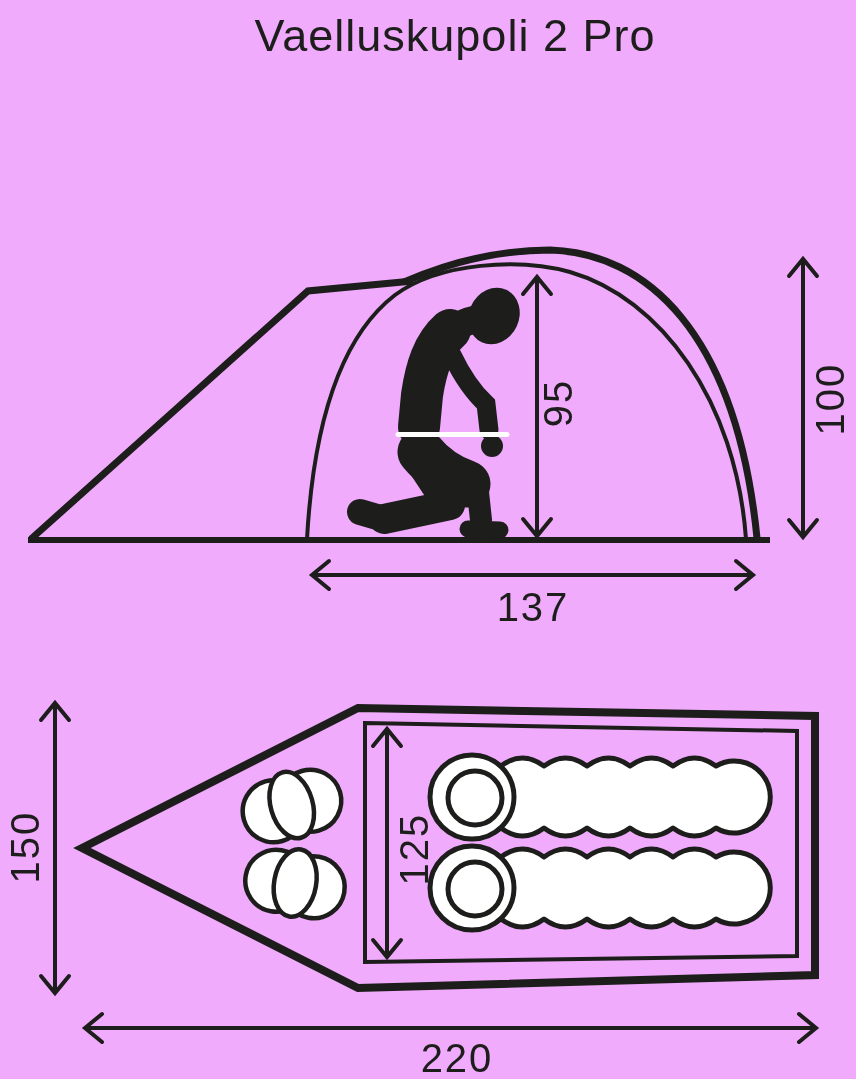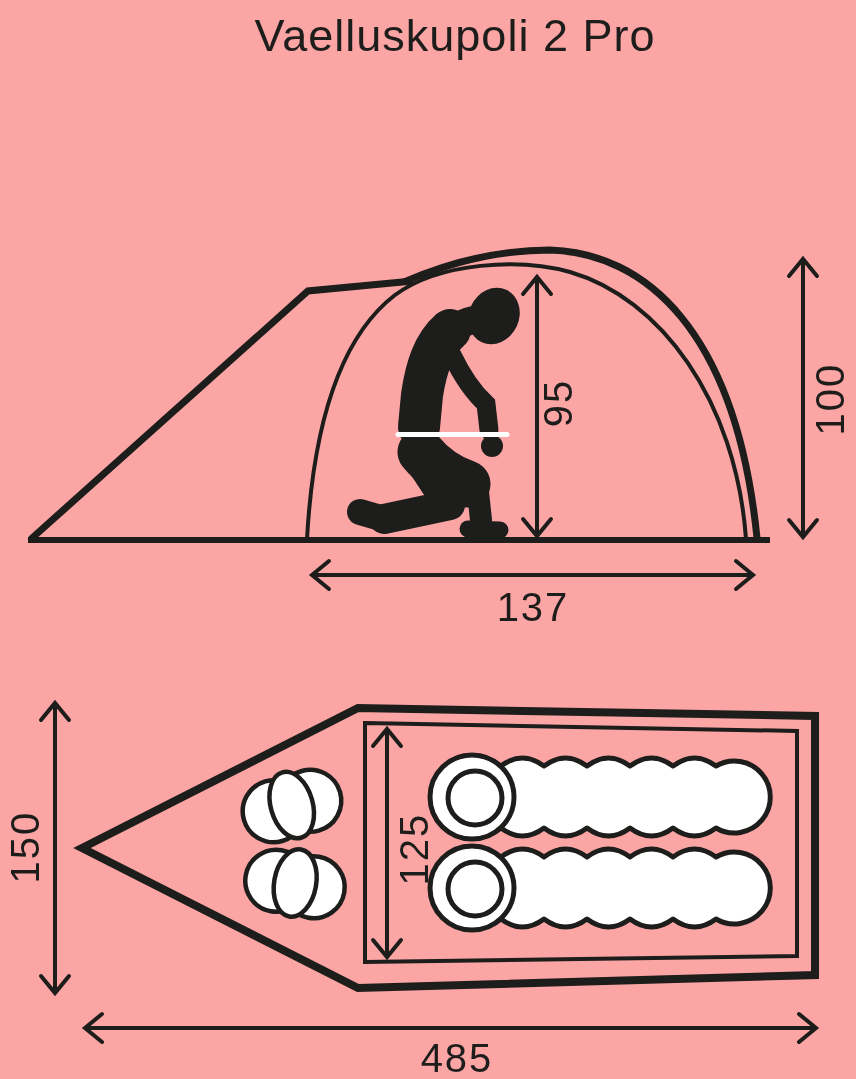--- a/index.html
+++ b/index.html
@@ -1,19 +1,19 @@
 <!DOCTYPE html>
 <html><head>
 <meta charset="utf-8">
 <style>
   html,body{margin:0;padding:0;background:#ffffff;}
   .canvas{
     position:relative;
     width:856px;height:1079px;
-    background:#fca5a5;
+    background:#f0abfc;
     overflow:hidden;
     font-family:"Liberation Sans",sans-serif;
     color:#1d1d1b;
   }
   .layer{position:absolute;left:0;top:0;width:856px;height:1079px;}
   .title{
     position:absolute;
     top:10px;left:55px;width:800px;
     text-align:center;
     font-size:45px;
@@ -143,15 +143,15 @@
         <path d="M 799,1014 L 816,1028 L 799,1042"></path>
       </g>
     </g>
   </svg>
 
   <div class="dim v dim-95">95</div>
   <div class="dim v dim-100">100</div>
   <div class="dim h dim-215">137</div>
   <div class="dim v dim-150">150</div>
   <div class="dim v dim-125">125</div>
-  <div class="dim h dim-285">485</div>
+  <div class="dim h dim-285">220</div>
 
 </div>
 
 </body></html>

